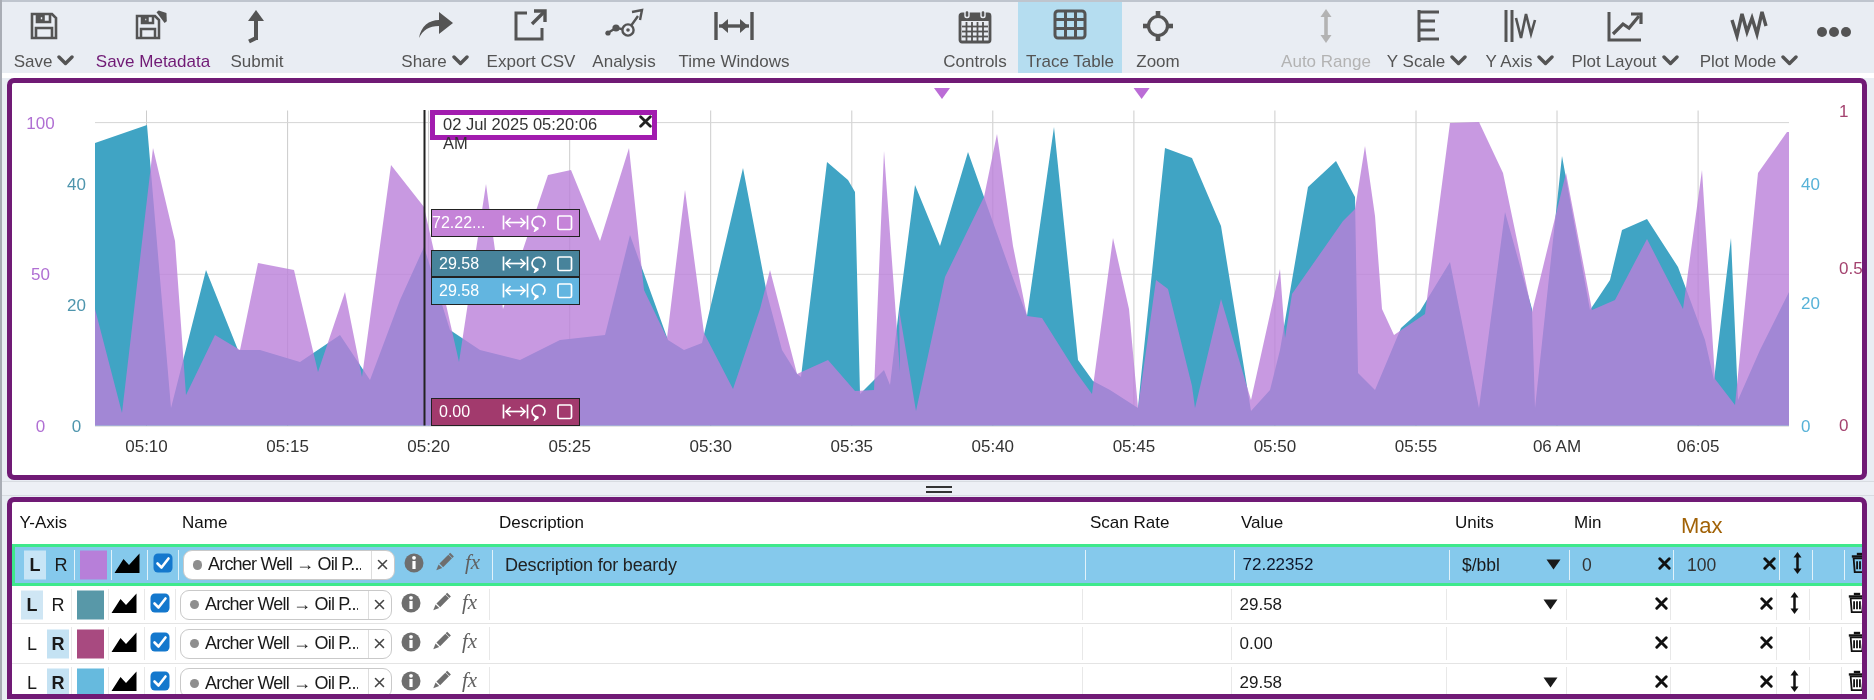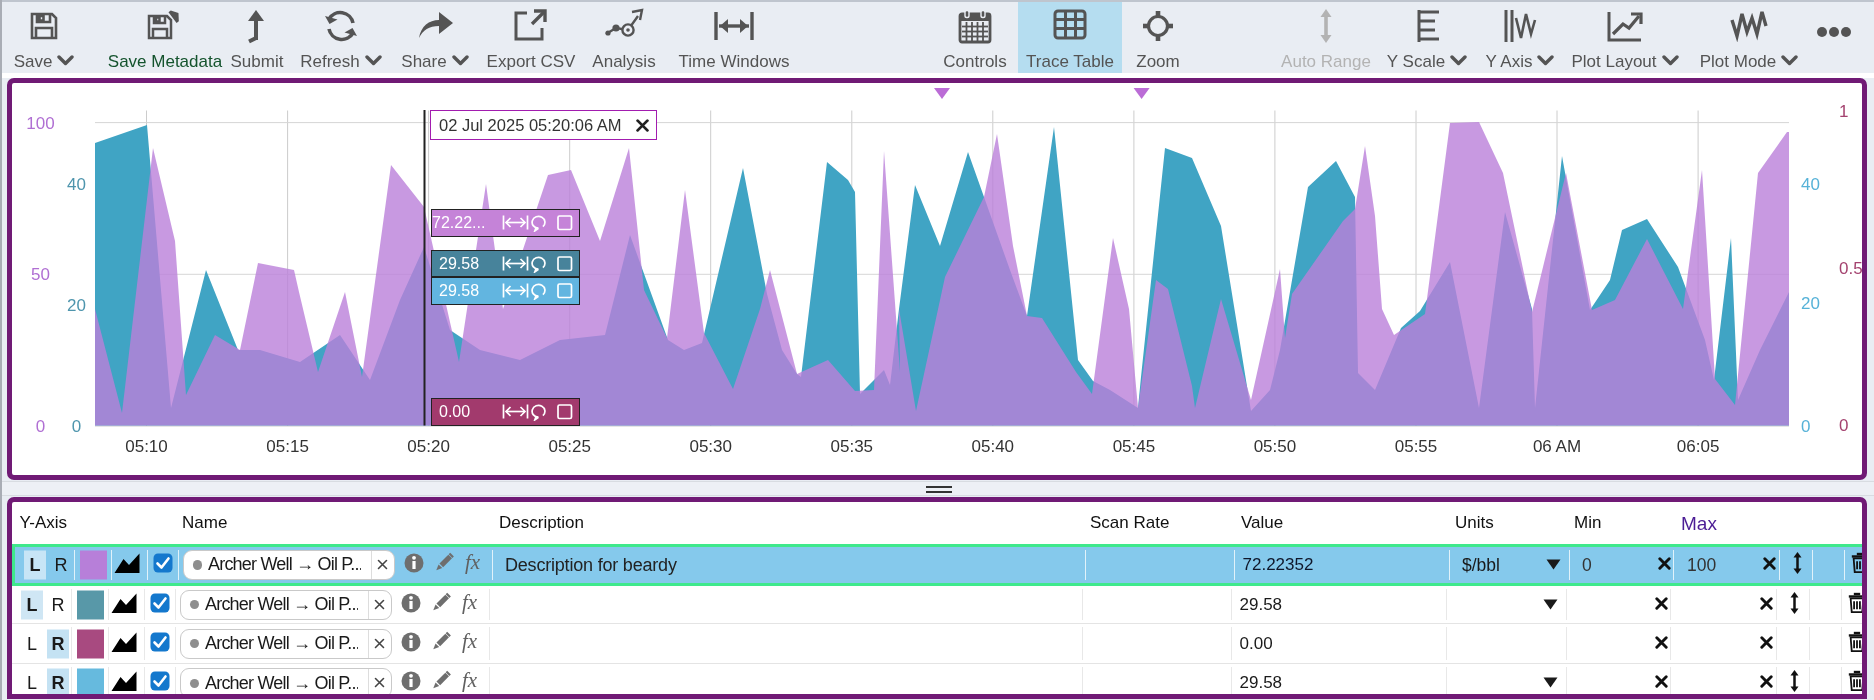--- a/index.html
+++ b/index.html
@@ -18,47 +18,34 @@
 <div id="toolbar" style="position:absolute;left:2px;top:2px;width:1872px;height:71px;background:#e9edf3">
     <div style="position:absolute;left:1016px;top:0px;width:104px;height:71px;background:#b5ddf0"></div>
     <div class="tbtn" style="left:-28.0px;width:140px;color:#545454">
       <svg width="36" height="36" viewBox="0 0 36 36">
         <path d="M6,6 h20 l4,4 v20 h-24 z M11,6 v8 h13 v-8 M13.5,8 v4.5 h4 v-4.5 z M10,30 v-10 h16 v10" fill="none" stroke="#545454" stroke-width="2.6"></path>
       </svg>
       <div class="lbl">Save<svg width="17" height="11" viewBox="0 0 17 11" style="margin-left:5px;vertical-align:1px">
           <path d="M2,2 L8.5,8.5 15,2" fill="none" stroke="#545454" stroke-width="3.4" stroke-linecap="round" stroke-linejoin="round"></path>
         </svg></div>
     </div>
-    <div class="tbtn" style="left:93px;width:140px;color:#14532d">
+    <div class="tbtn" style="left:81.0px;width:140px;color:#701a75">
       <svg width="44" height="38" viewBox="0 0 44 38">
         <path d="M6,8 h18 l4,4 v18 h-22 z M11,8 v7 h11 v-7 M13,9.5 v4 h3.5 v-4 z M10,30 v-9 h14 v9" fill="none" stroke="#545454" stroke-width="2.5"></path>
         <path d="M27,3 l8,1.5 1.5,8 -2,2 -9.5,-9.5 z" fill="#545454" transform="rotate(8 31 8)"></path>
       </svg>
       <div class="lbl">Save Metadata</div>
     </div>
     <div class="tbtn" style="left:185.0px;width:140px;color:#545454">
       <svg width="30" height="36" viewBox="0 0 30 36">
         <path d="M14,32 v-20" stroke="#545454" stroke-width="4" fill="none"></path>
         <path d="M14,2 L22,13 h-16 z" fill="#545454"></path>
         <path d="M14,30 l-7,3.5" stroke="#545454" stroke-width="4"></path>
       </svg>
       <div class="lbl">Submit</div>
-    </div>
-    <div class="tbtn" style="left:269.0px;width:140px;color:#545454">
-      <svg width="38" height="36" viewBox="0 0 38 36">
-        <g fill="none" stroke="#545454" stroke-width="3.6">
-          <path d="M31,15 a13,13 0 0 0 -24,-4"></path>
-          <path d="M7,21 a13,13 0 0 0 24,4"></path>
-        </g>
-        <path d="M3,8 l4.5,8 8,-4.5 z" fill="#545454"></path>
-        <path d="M35,28 l-4.5,-8 -8,4.5 z" fill="#545454"></path>
-      </svg>
-      <div class="lbl">Refresh<svg width="17" height="11" viewBox="0 0 17 11" style="margin-left:5px;vertical-align:1px">
-          <path d="M2,2 L8.5,8.5 15,2" fill="none" stroke="#545454" stroke-width="3.4" stroke-linecap="round" stroke-linejoin="round"></path>
-        </svg></div>
     </div>
     <div class="tbtn" style="left:363.0px;width:140px;color:#545454">
       <svg width="40" height="36" viewBox="0 0 40 36">
         <path d="M4,30 C6,18 14,12 24,12 V4 L38,15 24,26 v-8 C14,18 8,22 4,30 z" fill="#545454"></path>
       </svg>
       <div class="lbl">Share<svg width="17" height="11" viewBox="0 0 17 11" style="margin-left:5px;vertical-align:1px">
           <path d="M2,2 L8.5,8.5 15,2" fill="none" stroke="#545454" stroke-width="3.4" stroke-linecap="round" stroke-linejoin="round"></path>
         </svg></div>
     </div>
     <div class="tbtn" style="left:459.0px;width:140px;color:#545454">
@@ -244,21 +231,21 @@
       <text x="76.5" y="432" text-anchor="middle" font-size="17" fill="#4e95ad">0</text>
       <text x="1801" y="190" text-anchor="start" font-size="17" fill="#56b2d8">40</text>
       <text x="1801" y="309" text-anchor="start" font-size="17" fill="#56b2d8">20</text>
       <text x="1801" y="432" text-anchor="start" font-size="17" fill="#56b2d8">0</text>
       <text x="1839" y="117" text-anchor="start" font-size="17" fill="#a4426f">1</text>
       <text x="1839" y="274" text-anchor="start" font-size="17" fill="#a4426f">0.5</text>
       <text x="1839" y="430.5" text-anchor="start" font-size="17" fill="#a4426f">0</text>
 <line x1="424.5" y1="110" x2="424.5" y2="425.5" stroke="#222" stroke-width="2"></line>
 </svg>
   </div>
-<div style="position:absolute;left:430px;top:110px;width:227px;height:30px;background:#fff;border:1px solid #a21caf;box-sizing:border-box;display:flex;align-items:center;font-size:16.5px;color:#333">
+<div style="position:absolute;left:430px;top:110px;width:227px;height:30px;background:#fff;border:5px solid #a21caf;box-sizing:border-box;display:flex;align-items:flex-start;font-size:16.5px;color:#333">
 <span style="margin-left:8px">02 Jul 2025 05:20:06 AM</span>
 <svg width="13" height="13" viewBox="0 0 12 12" style="margin-left:14px">
       <path d="M1.5,1.5 L10.5,10.5 M10.5,1.5 L1.5,10.5" stroke="#222" stroke-width="2.6" stroke-linecap="round"></path>
     </svg>
 </div>
 <div style="position:absolute;left:431px;top:208.5px;width:149px;height:28.5px;background:#c583d8;border:1.5px solid #222;box-sizing:border-box;color:#fff;font-size:16px;display:flex;align-items:center">
 <span style="margin-left:0;flex:1">72.22...</span>
 <svg width="74" height="19" viewBox="0 0 74 19" style="margin-right:3px">
 <g stroke="#fff" stroke-width="1.7" fill="none">
 <line x1="1.5" y1="2.5" x2="1.5" y2="16.5"></line>
@@ -321,21 +308,21 @@
 
 <div class="panel" style="left:7px;top:497px;width:1860px;height:202px;border-radius:7px 7px 0 0;overflow:hidden" id="tablepanel">
 <div style="position:absolute;left:0;top:0;width:1858px;height:41.5px">
       <div style="position:absolute;left:7.5px;top:11px;font-size:17px;color:#111">Y-Axis</div>
       <div style="position:absolute;left:170px;top:11px;font-size:17px;color:#111">Name</div>
       <div style="position:absolute;left:487px;top:11px;font-size:17px;color:#111">Description</div>
       <div style="position:absolute;left:1078px;top:11px;font-size:17px;color:#111">Scan Rate</div>
       <div style="position:absolute;left:1229px;top:11px;font-size:17px;color:#111">Value</div>
       <div style="position:absolute;left:1443px;top:11px;font-size:17px;color:#111">Units</div>
       <div style="position:absolute;left:1562px;top:11px;font-size:17px;color:#111">Min</div>
-      <div style="position:absolute;left:1669px;top:11px;font-size:19px;color:#4c1d95">Max</div>
+      <div style="position:absolute;left:1669px;top:11px;font-size:22px;color:#a16207">Max</div>
     </div>
     <div style="position:absolute;left:0;top:41.5px;width:1858px;height:42.5px;background:#85c9ec;border:3.5px solid #3fe98c;box-sizing:border-box">
       <div class="sep" style="left:58.5px;background:rgba(255,255,255,0.75)"></div>
       <div class="sep" style="left:96.3px;background:rgba(255,255,255,0.75)"></div>
       <div class="sep" style="left:132.3px;background:rgba(255,255,255,0.75)"></div>
       <div class="sep" style="left:162.5px;background:rgba(255,255,255,0.75)"></div>
       <div class="sep" style="left:477px;background:rgba(255,255,255,0.75)"></div>
       <div class="sep" style="left:1070px;background:rgba(255,255,255,0.75)"></div>
       <div class="sep" style="left:1219px;background:rgba(255,255,255,0.75)"></div>
       <div class="sep" style="left:1433.5px;background:rgba(255,255,255,0.75)"></div>

